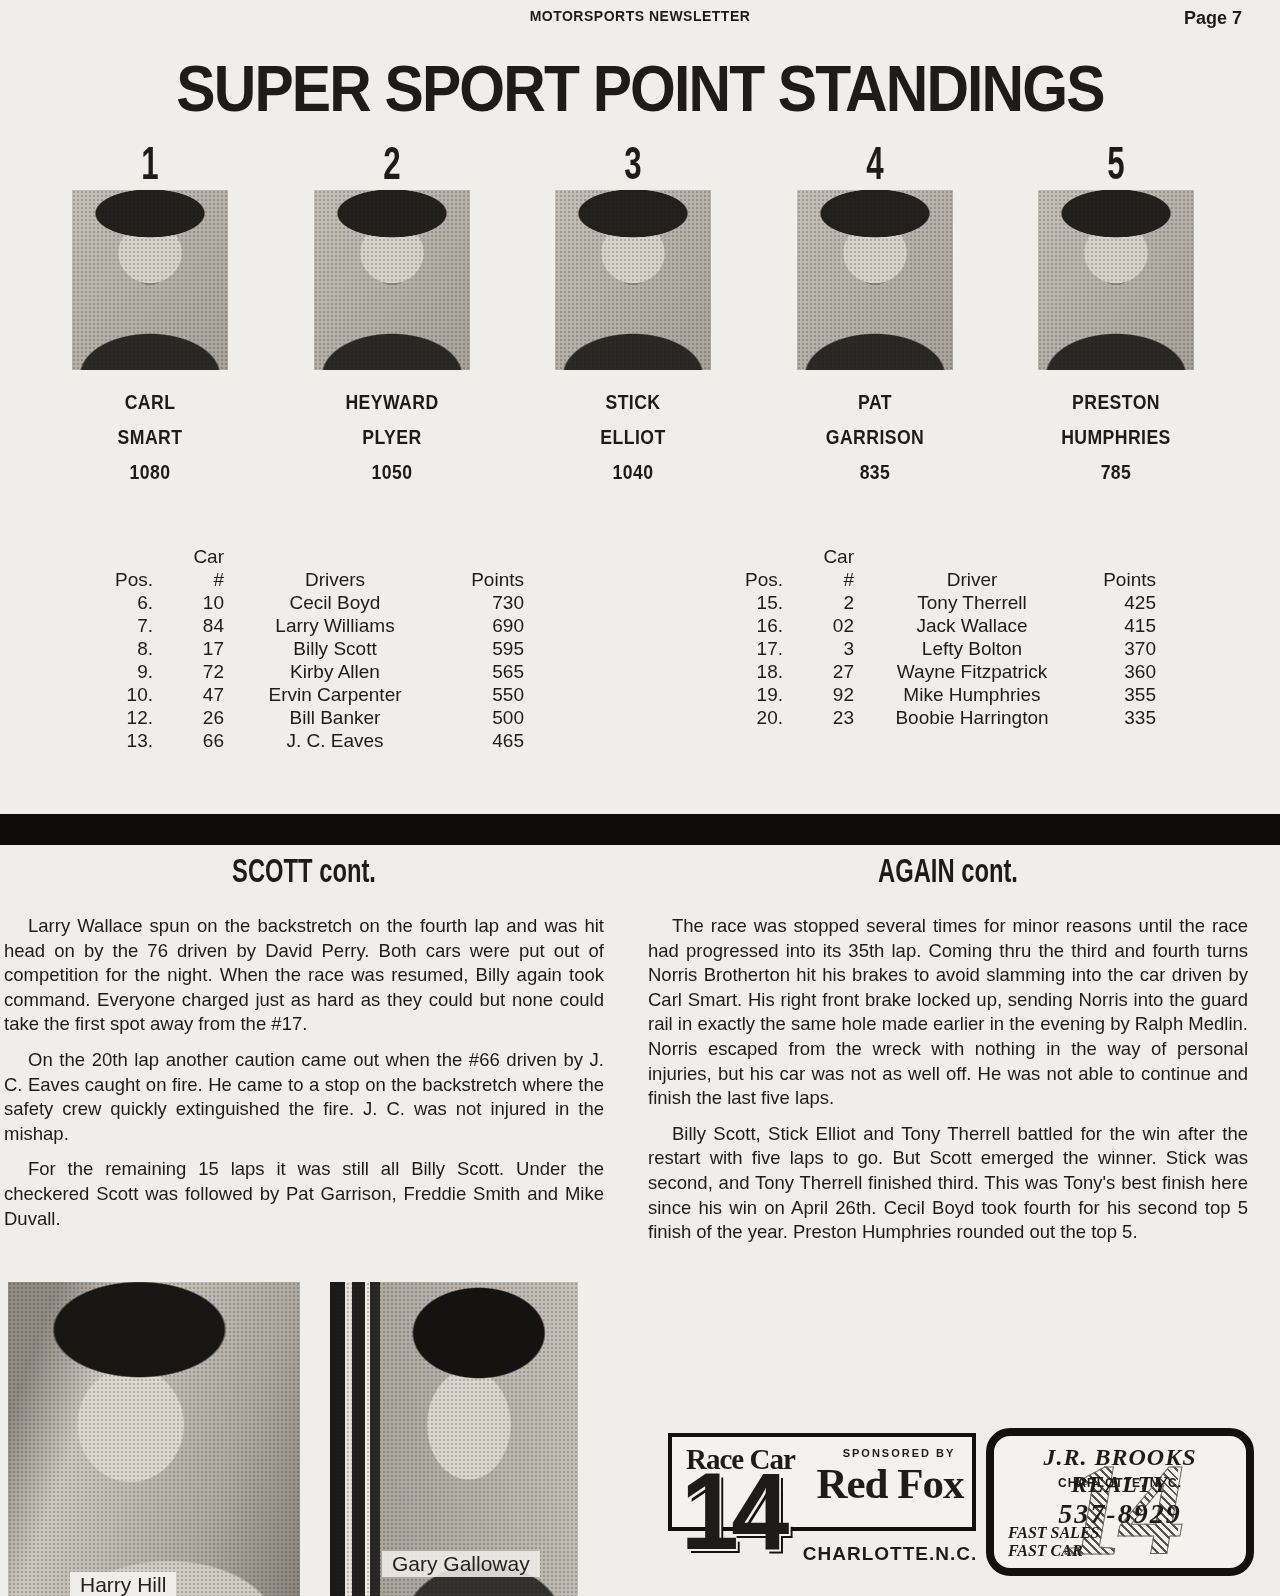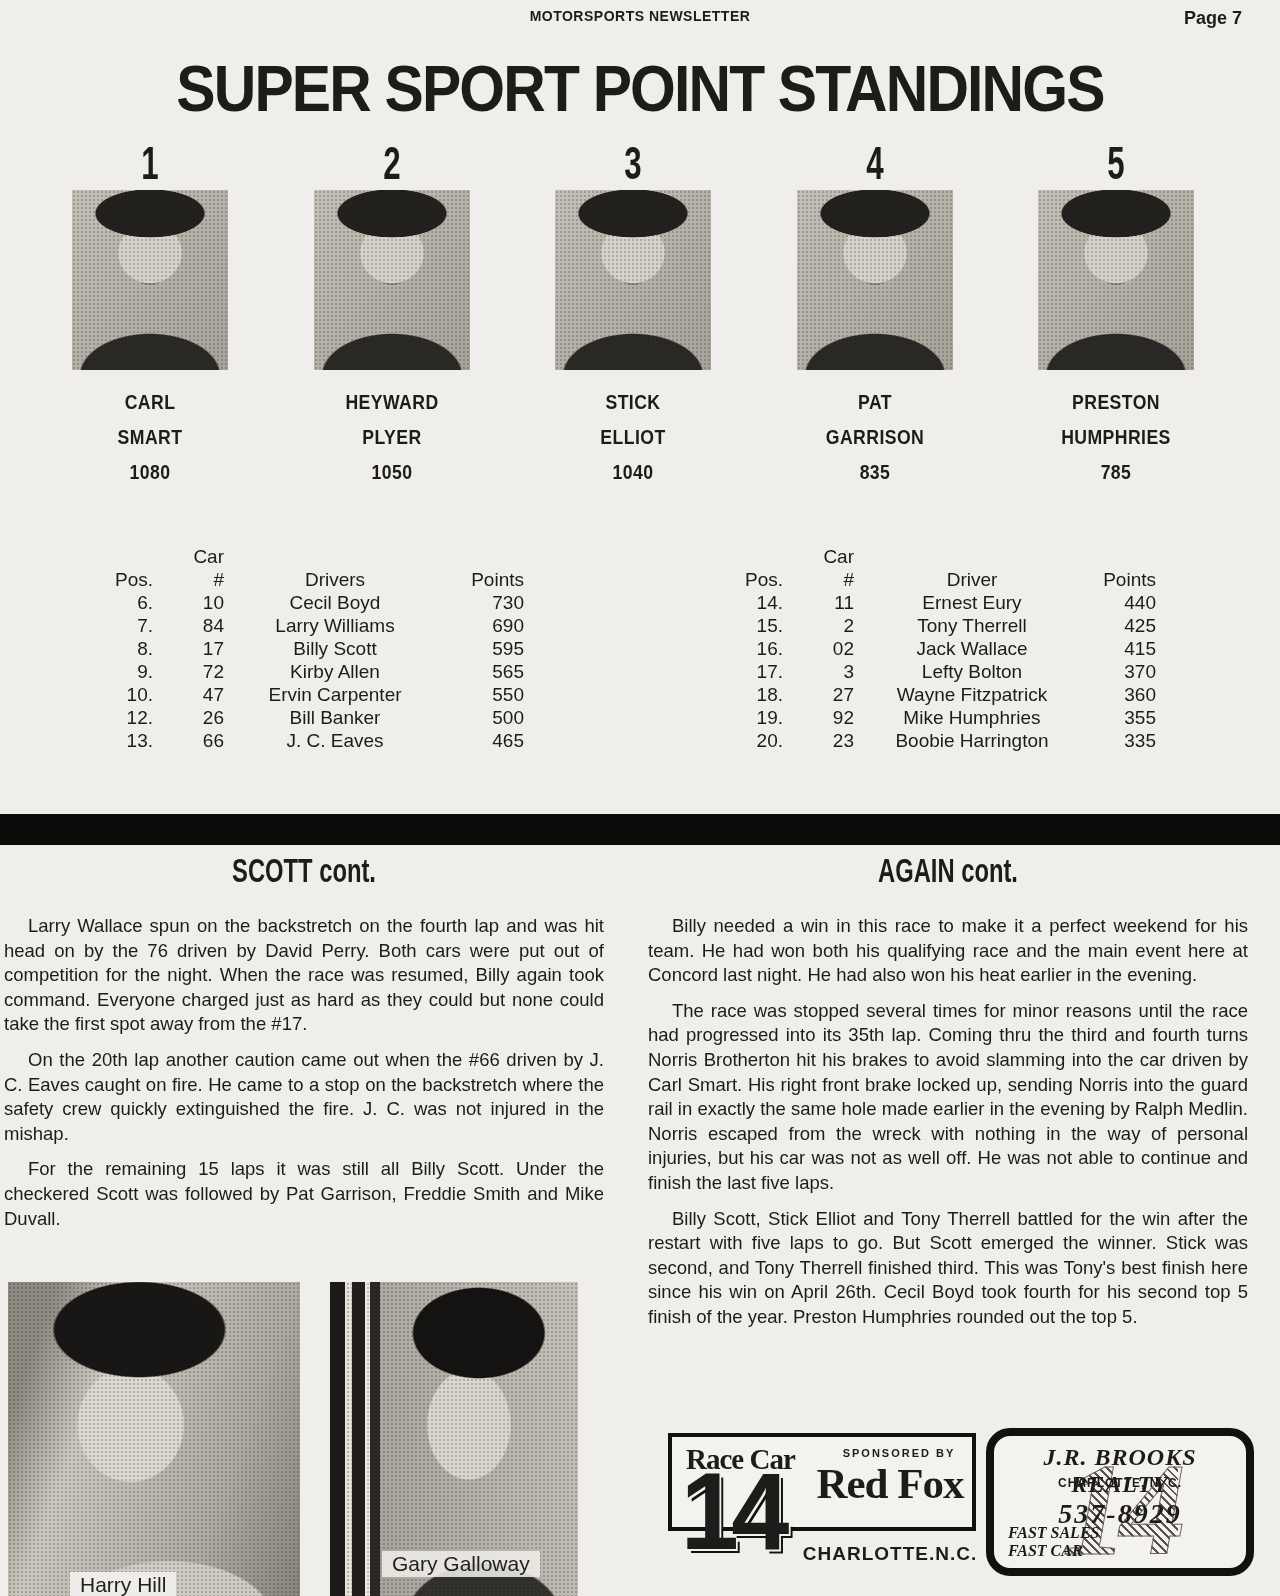--- a/index.html
+++ b/index.html
@@ -219,26 +219,20 @@
       <div class="c-drv"></div>
         <div class="c-pts"></div>
     </div>
     <div class="trow">
       <div class="c-pos">Pos.</div>
       <div class="c-car">#</div>
       <div class="c-drv">Driver</div>
       <div class="c-pts">Points</div>
     </div>
     <div class="trow">
-      <div class="c-pos">14.</div>
-      <div class="c-car">11</div>
-      <div class="c-drv">Ernest Eury</div>
-      <div class="c-pts">440</div>
-    </div>
-    <div class="trow">
       <div class="c-pos">15.</div>
       <div class="c-car">2</div>
       <div class="c-drv">Tony Therrell</div>
       <div class="c-pts">425</div>
     </div>
     <div class="trow">
       <div class="c-pos">16.</div>
       <div class="c-car">02</div>
       <div class="c-drv">Jack Wallace</div>
       <div class="c-pts">415</div>
@@ -273,21 +267,20 @@
 
   <div class="col leftcol">
     <div class="cont-head">SCOTT cont.</div>
     <p>Larry Wallace spun on the backstretch on the fourth lap and was hit head on by the 76 driven by David Perry. Both cars were put out of competition for the night. When the race was resumed, Billy again took command. Everyone charged just as hard as they could but none could take the first spot away from the #17.</p>
     <p>On the 20th lap another caution came out when the #66 driven by J. C. Eaves caught on fire. He came to a stop on the backstretch where the safety crew quickly extinguished the fire. J. C. was not injured in the mishap.</p>
     <p>For the remaining 15 laps it was still all Billy Scott. Under the checkered Scott was followed by Pat Garrison, Freddie Smith and Mike Duvall.</p>
   </div>
 
   <div class="col rightcol">
     <div class="cont-head">AGAIN cont.</div>
-    <p>Billy needed a win in this race to make it a perfect weekend for his team. He had won both his qualifying race and the main event here at Concord last night. He had also won his heat earlier in the evening.</p>
     <p>The race was stopped several times for minor reasons until the race had progressed into its 35th lap. Coming thru the third and fourth turns Norris Brotherton hit his brakes to avoid slamming into the car driven by Carl Smart. His right front brake locked up, sending Norris into the guard rail in exactly the same hole made earlier in the evening by Ralph Medlin. Norris escaped from the wreck with nothing in the way of personal injuries, but his car was not as well off. He was not able to continue and finish the last five laps.</p>
     <p>Billy Scott, Stick Elliot and Tony Therrell battled for the win after the restart with five laps to go. But Scott emerged the winner. Stick was second, and Tony Therrell finished third. This was Tony's best finish here since his win on April 26th. Cecil Boyd took fourth for his second top 5 finish of the year. Preston Humphries rounded out the top 5.</p>
   </div>
 
   <div class="bphoto photo-harry">
     <div class="pcaption caption-harry">Harry Hill</div>
   </div>
   <div class="bphoto photo-gary">
     <div class="pcaption caption-gary">Gary Galloway</div>
   </div>

